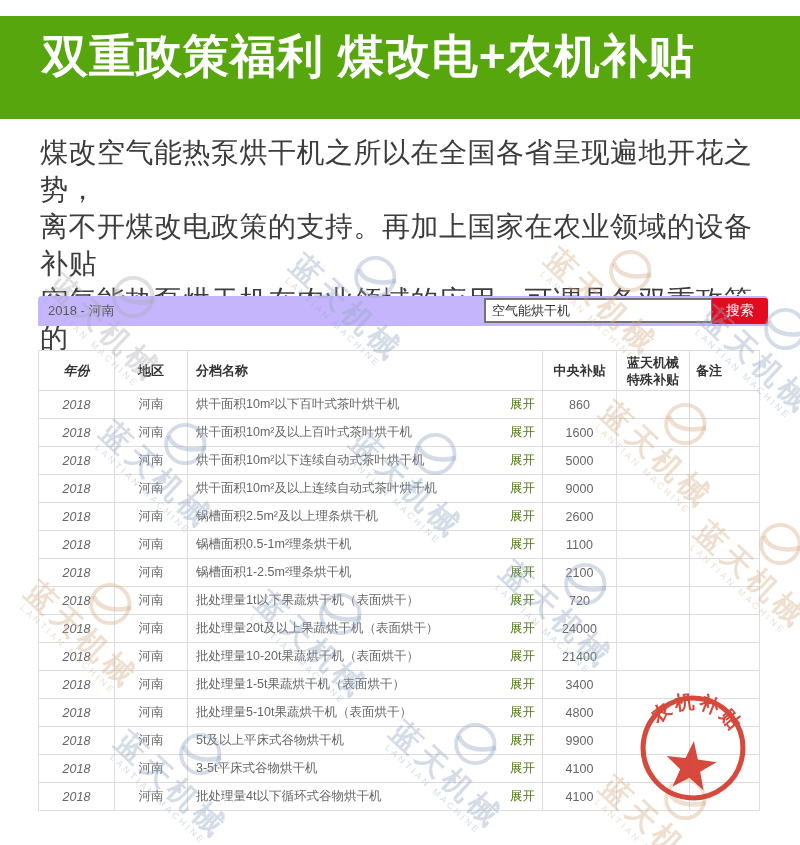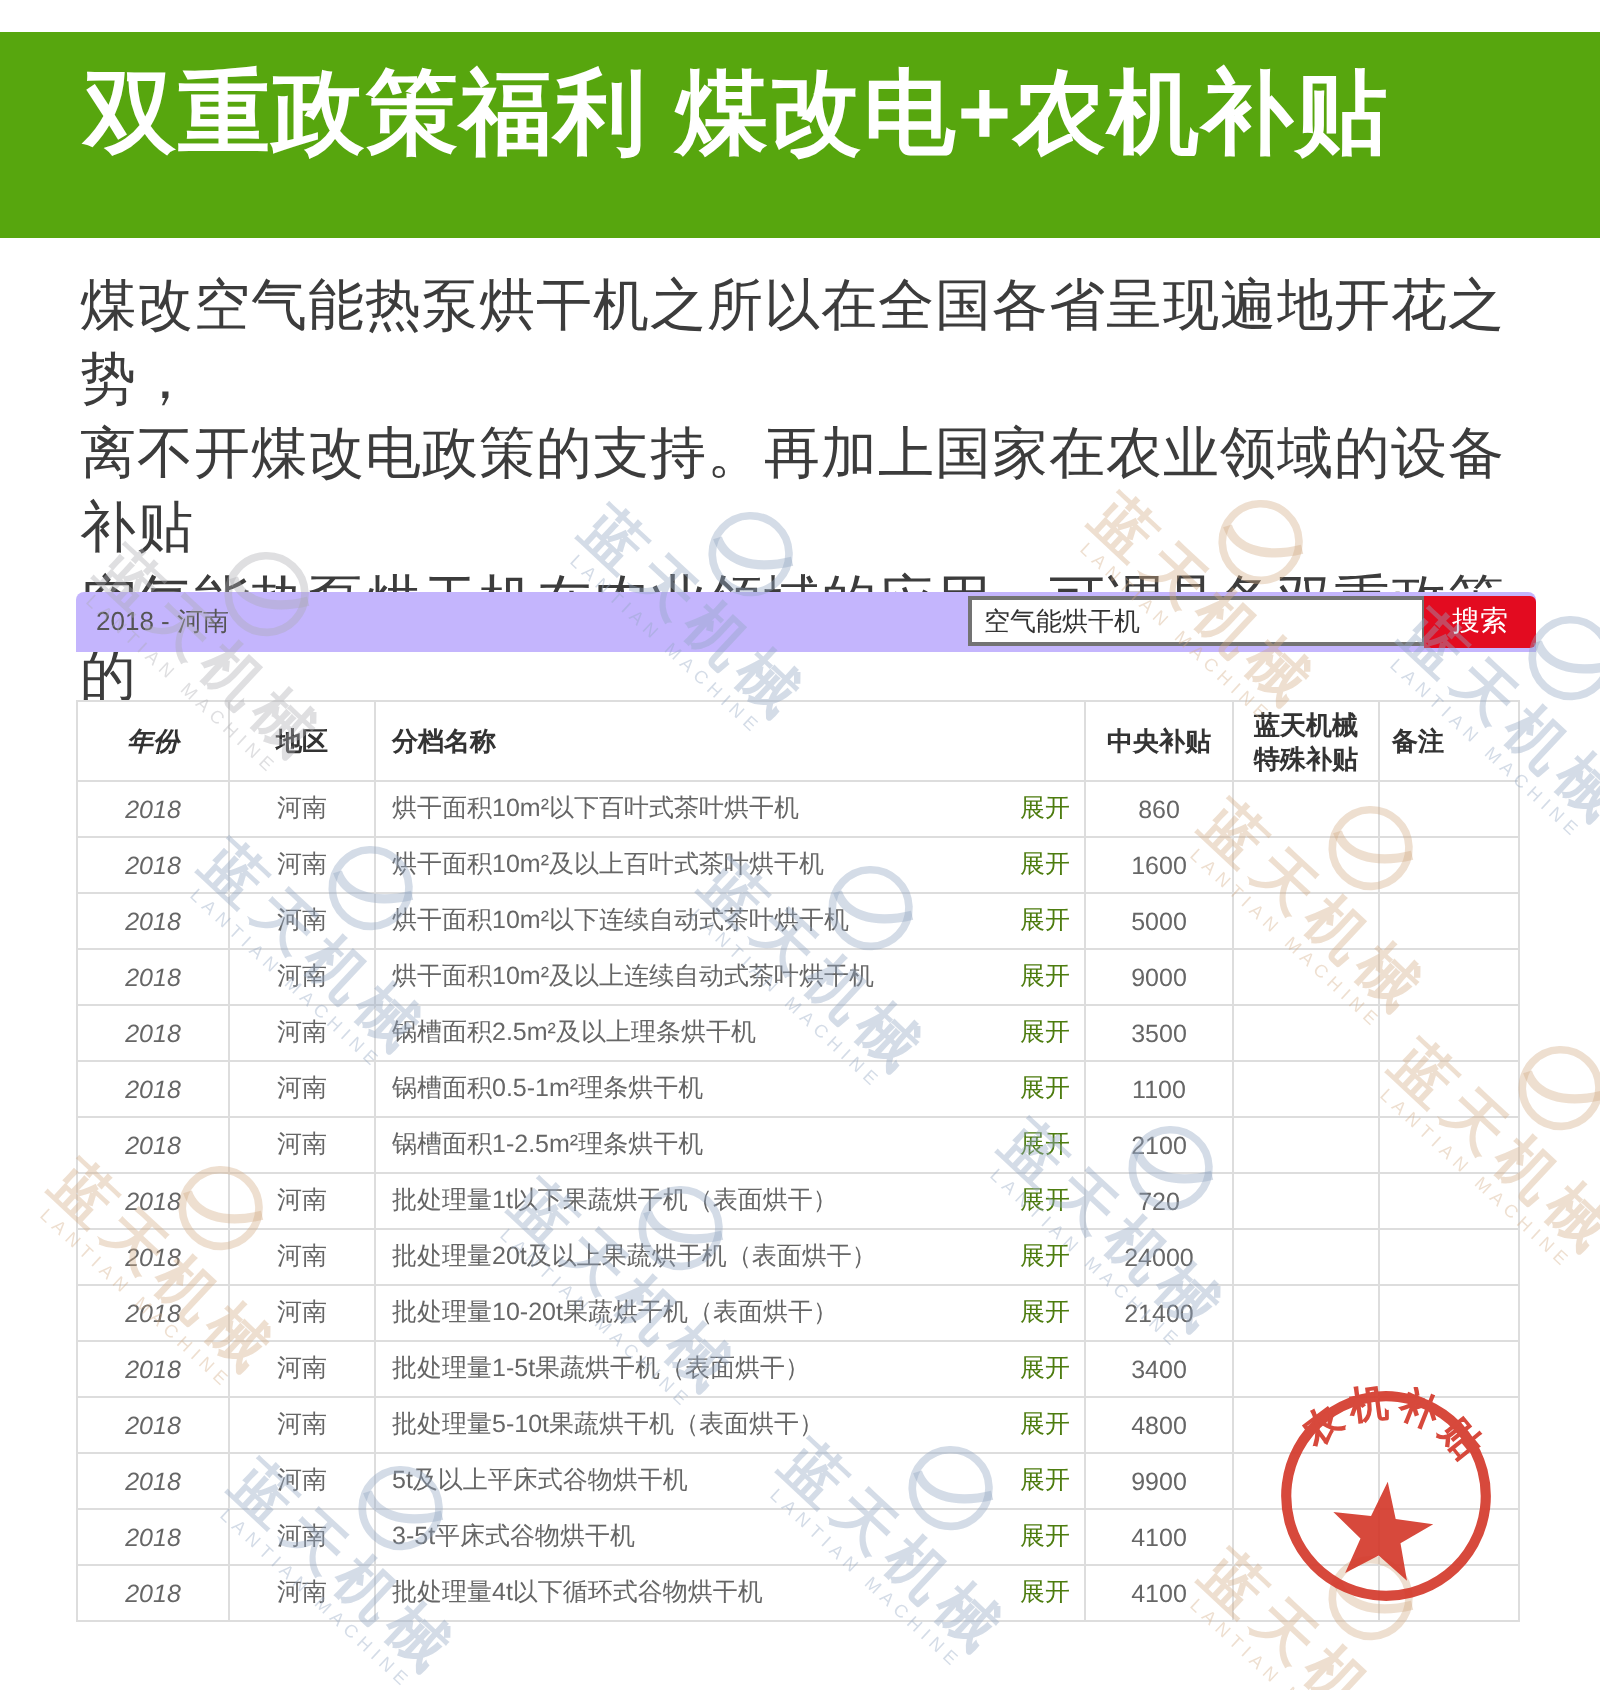--- a/index.html
+++ b/index.html
@@ -160,21 +160,21 @@
         </tr>
         <tr>
           <td class="c-year">2018</td>
           <td class="c-region">河南</td>
           <td class="c-name">
             <div class="name-flex">
               <span>锅槽面积2.5m²及以上理条烘干机</span>
               <span class="expand-link">展开</span>
             </div>
           </td>
-          <td class="c-central">3500</td>
+          <td class="c-central">2600</td>
           <td class="c-local"></td>
           <td class="c-note"></td>
         </tr>
         <tr>
           <td class="c-year">2018</td>
           <td class="c-region">河南</td>
           <td class="c-name">
             <div class="name-flex">
               <span>锅槽面积0.5-1m²理条烘干机</span>
               <span class="expand-link">展开</span>

